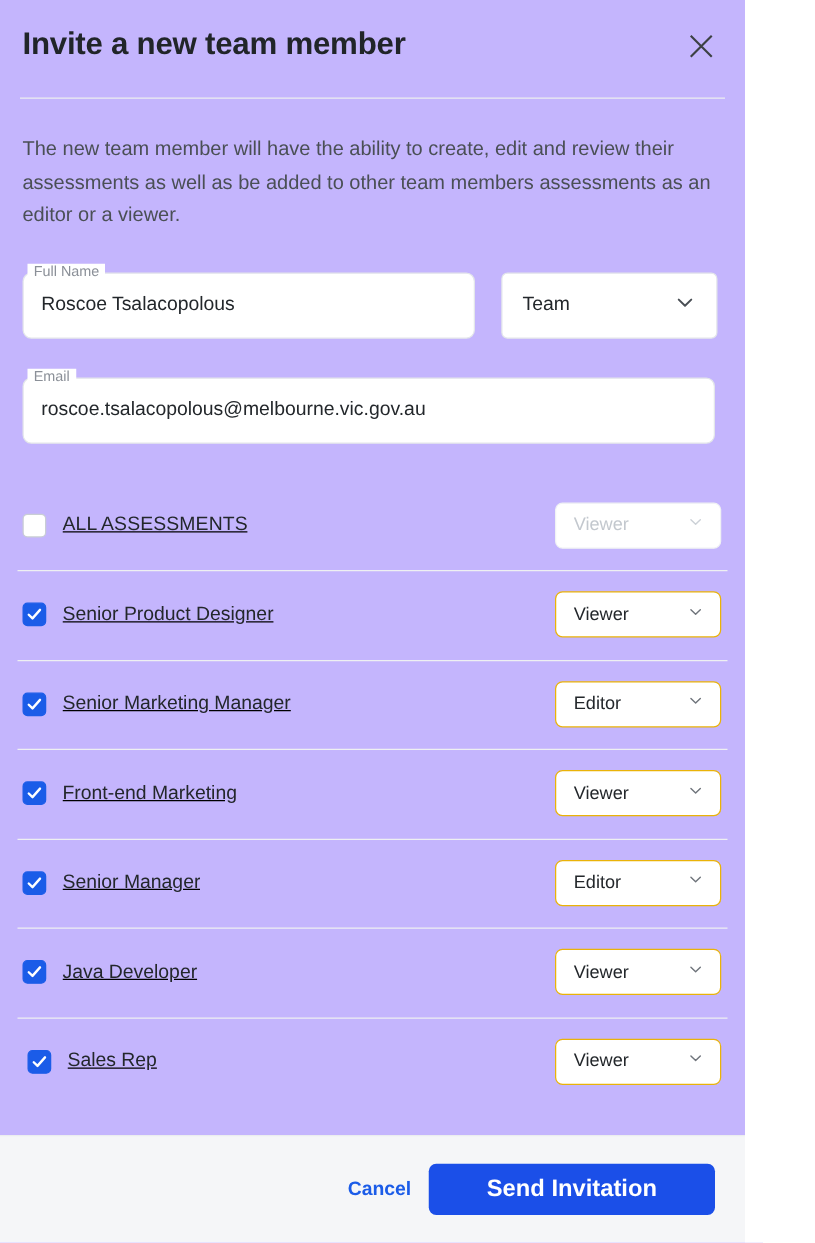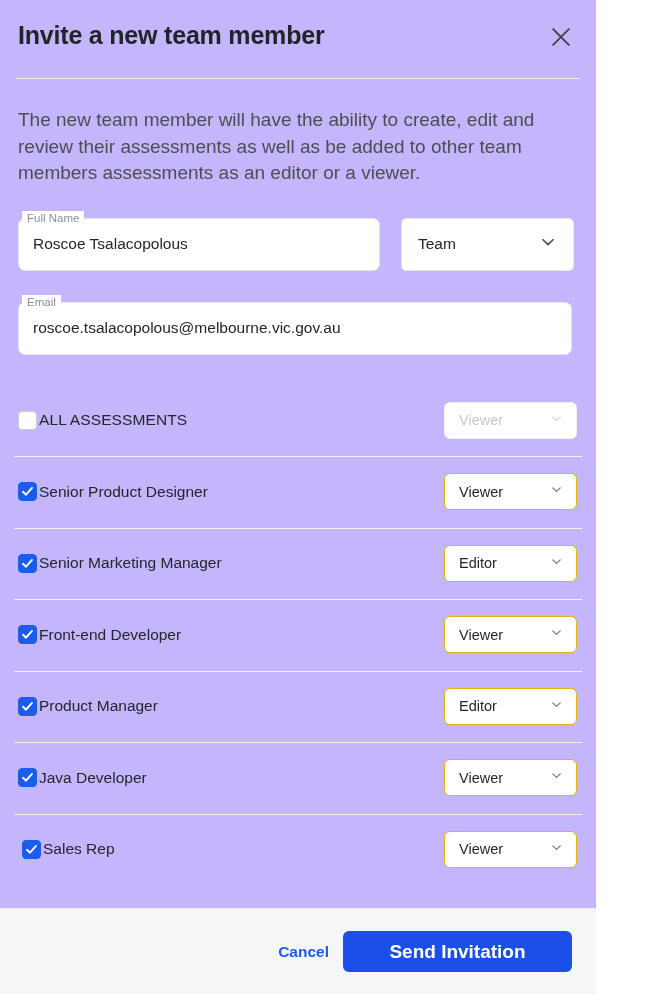--- a/index.html
+++ b/index.html
@@ -62,21 +62,21 @@
 
   
   .dialog-body {
     flex: 1 1 auto;
     overflow: hidden;
     position: relative;
   }
 
   .intro-text {
     padding: 28px 18px 0 18px;
-    font-size: 19px;
+    font-size: 16px;
     line-height: 26.5px;
     color: #4a4f55;
   }
 
   
   .fields-row {
     display: flex;
     gap: 21px;
     padding: 31px 22px 0 18px;
     align-items: flex-start;
@@ -160,23 +160,24 @@
     right: 14px;
     top: 0;
     height: 1px;
     background: #eef0f2;
   }
   .assessment-row.indented { padding-left: 22px; }
 
   .row-left {
     display: flex;
     align-items: center;
-    gap: 2px;
+    gap: 13px;
     flex: 1 1 auto;
     min-width: 0;
+    text-decoration: underline;
   }
 
   .checkbox {
     width: 19px;
     height: 19px;
     border-radius: 4px;
     flex: 0 0 19px;
     display: flex;
     align-items: center;
     justify-content: center;
@@ -344,37 +345,37 @@
               </svg></span>
           </div>
         </div>
         <div class="assessment-row">
           <div class="row-left">
             <div class="checkbox checked">
               <svg width="13" height="13" viewBox="0 0 13 13" fill="none">
                 <path d="M2 6.8 L5 9.7 L11 2.9" stroke="#ffffff" stroke-width="1.9" stroke-linecap="round" stroke-linejoin="round"></path>
               </svg>
             </div>
-            <span class="row-label">Front-end Developer</span>
+            <span class="row-label">Front-end Marketing</span>
           </div>
           <div class="role-select">
             <span class="role-text">Viewer</span>
             <span class="chev"><svg width="15" height="15" viewBox="0 0 18 18" fill="none">
                 <path d="M4.5 7 L9 11.3 L13.5 7" stroke="#70757c" stroke-width="1.4" stroke-linecap="round" stroke-linejoin="round"></path>
               </svg></span>
           </div>
         </div>
         <div class="assessment-row">
           <div class="row-left">
             <div class="checkbox checked">
               <svg width="13" height="13" viewBox="0 0 13 13" fill="none">
                 <path d="M2 6.8 L5 9.7 L11 2.9" stroke="#ffffff" stroke-width="1.9" stroke-linecap="round" stroke-linejoin="round"></path>
               </svg>
             </div>
-            <span class="row-label">Product Manager</span>
+            <span class="row-label">Senior Manager</span>
           </div>
           <div class="role-select">
             <span class="role-text">Editor</span>
             <span class="chev"><svg width="15" height="15" viewBox="0 0 18 18" fill="none">
                 <path d="M4.5 7 L9 11.3 L13.5 7" stroke="#70757c" stroke-width="1.4" stroke-linecap="round" stroke-linejoin="round"></path>
               </svg></span>
           </div>
         </div>
         <div class="assessment-row">
           <div class="row-left">

